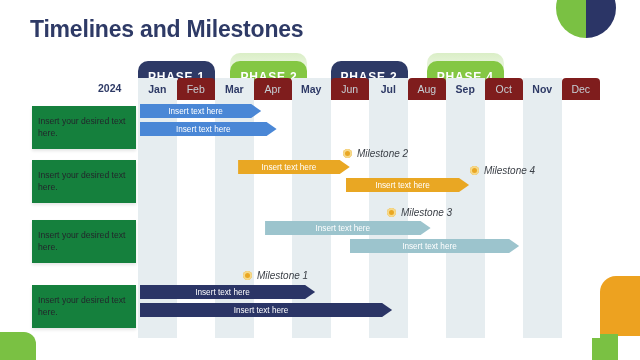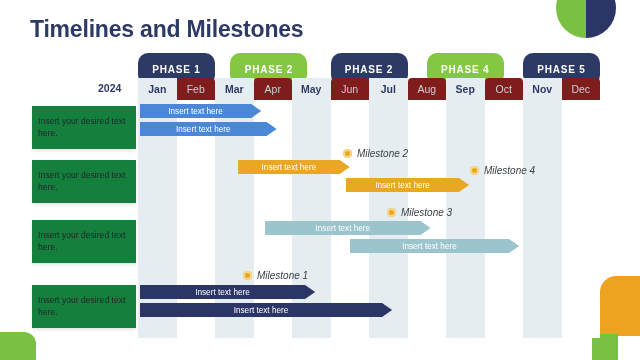--- a/index.html
+++ b/index.html
@@ -34,22 +34,22 @@
   
   
   #grid{position:absolute;left:138px;top:88px;width:462px;height:250px;}
   .col{position:absolute;top:0;width:38.5px;height:250px;}
   .col.odd{background:#e6edf0;}
   .col.even{background:#ffffff;}
 
   
   #phases{position:absolute;left:138px;top:53px;width:462px;height:20px;}
   .phase{
-    position:absolute;top:0;height:32px;border-radius:10px;
-    color:#ffffff;font-size:10px;font-weight:bold;letter-spacing:0.8px;
+    position:absolute;top:8px;height:32px;border-radius:10px;
+    color:#ffffff;font-size:12px;font-weight:bold;letter-spacing:0.8px;
     display:flex;align-items:center;justify-content:center;
   }
   .phase.navy{background:#2e3a66;}
   .phase.green{background:#84c743;}
   .phase-glow{
     position:absolute;top:0;height:33px;border-radius:10px;
     background:linear-gradient(to bottom,rgba(132,199,67,.30),rgba(132,199,67,0));
     z-index:-1;
   }
 
@@ -133,21 +133,20 @@
       <div class="col even" style="left: 423.5px;"></div>
     </div>
 
   <div id="phases">
       <div class="phase navy" style="left: 0px; width: 77px;">PHASE 1</div>
       <div class="phase-glow" style="left: 92.4px; width: 77px;"></div>
       <div class="phase green" style="left: 92.4px; width: 77px;">PHASE 2</div>
       <div class="phase navy" style="left: 192.5px; width: 77px;">PHASE 2</div>
       <div class="phase-glow" style="left: 288.75px; width: 77px;"></div>
       <div class="phase green" style="left: 288.75px; width: 77px;">PHASE 4</div>
-      <div class="phase navy" style="left: 385px; width: 77px;">PHASE 5</div>
     </div>
 
   <div id="months">
       <div class="month on" style="left: 0px;">Jan</div>
       <div class="month off" style="left: 38.5px;">Feb</div>
       <div class="month on" style="left: 77px;">Mar</div>
       <div class="month off" style="left: 115.5px;">Apr</div>
       <div class="month on" style="left: 154px;">May</div>
       <div class="month off" style="left: 192.5px;">Jun</div>
       <div class="month on" style="left: 231px;">Jul</div>

